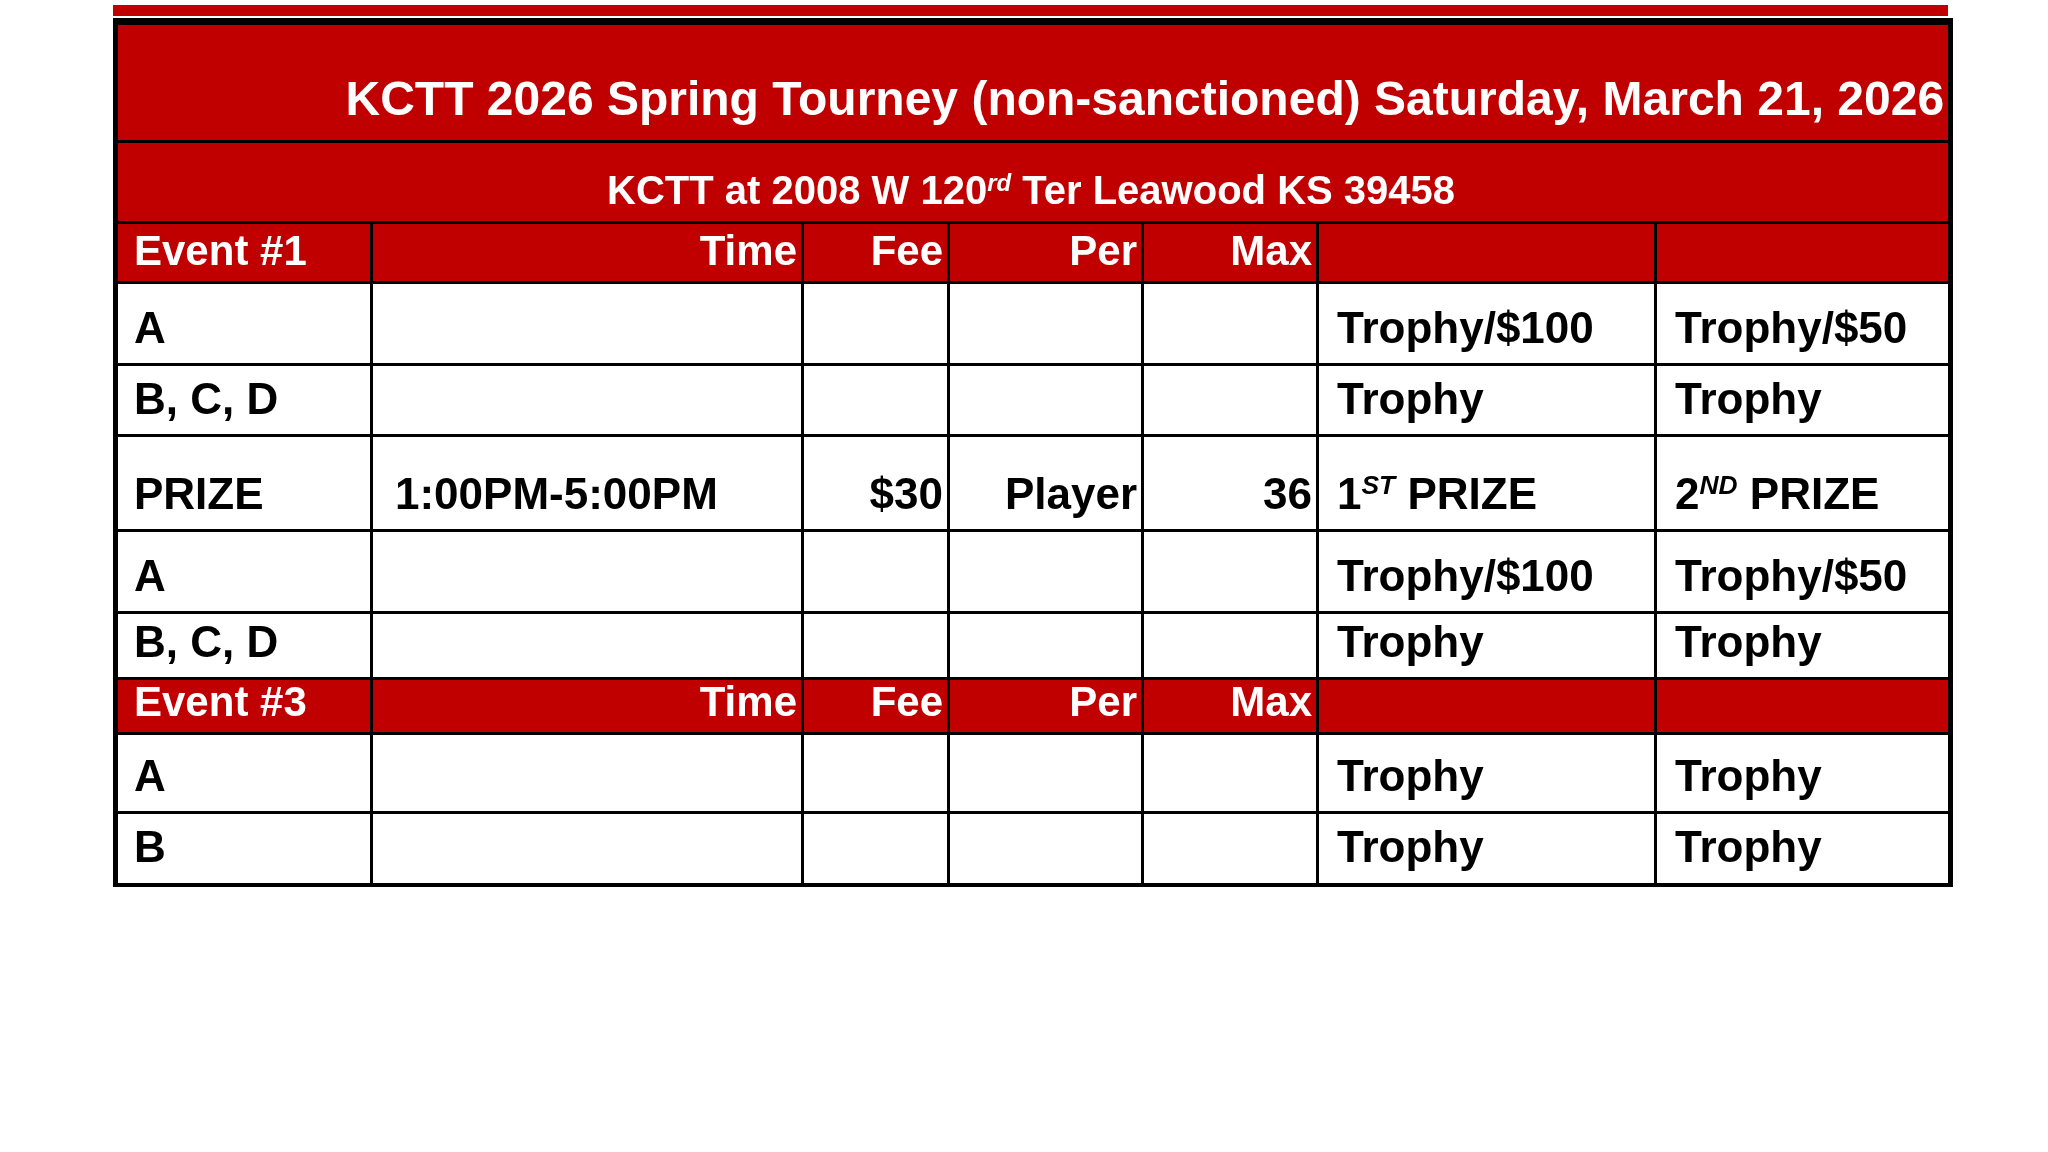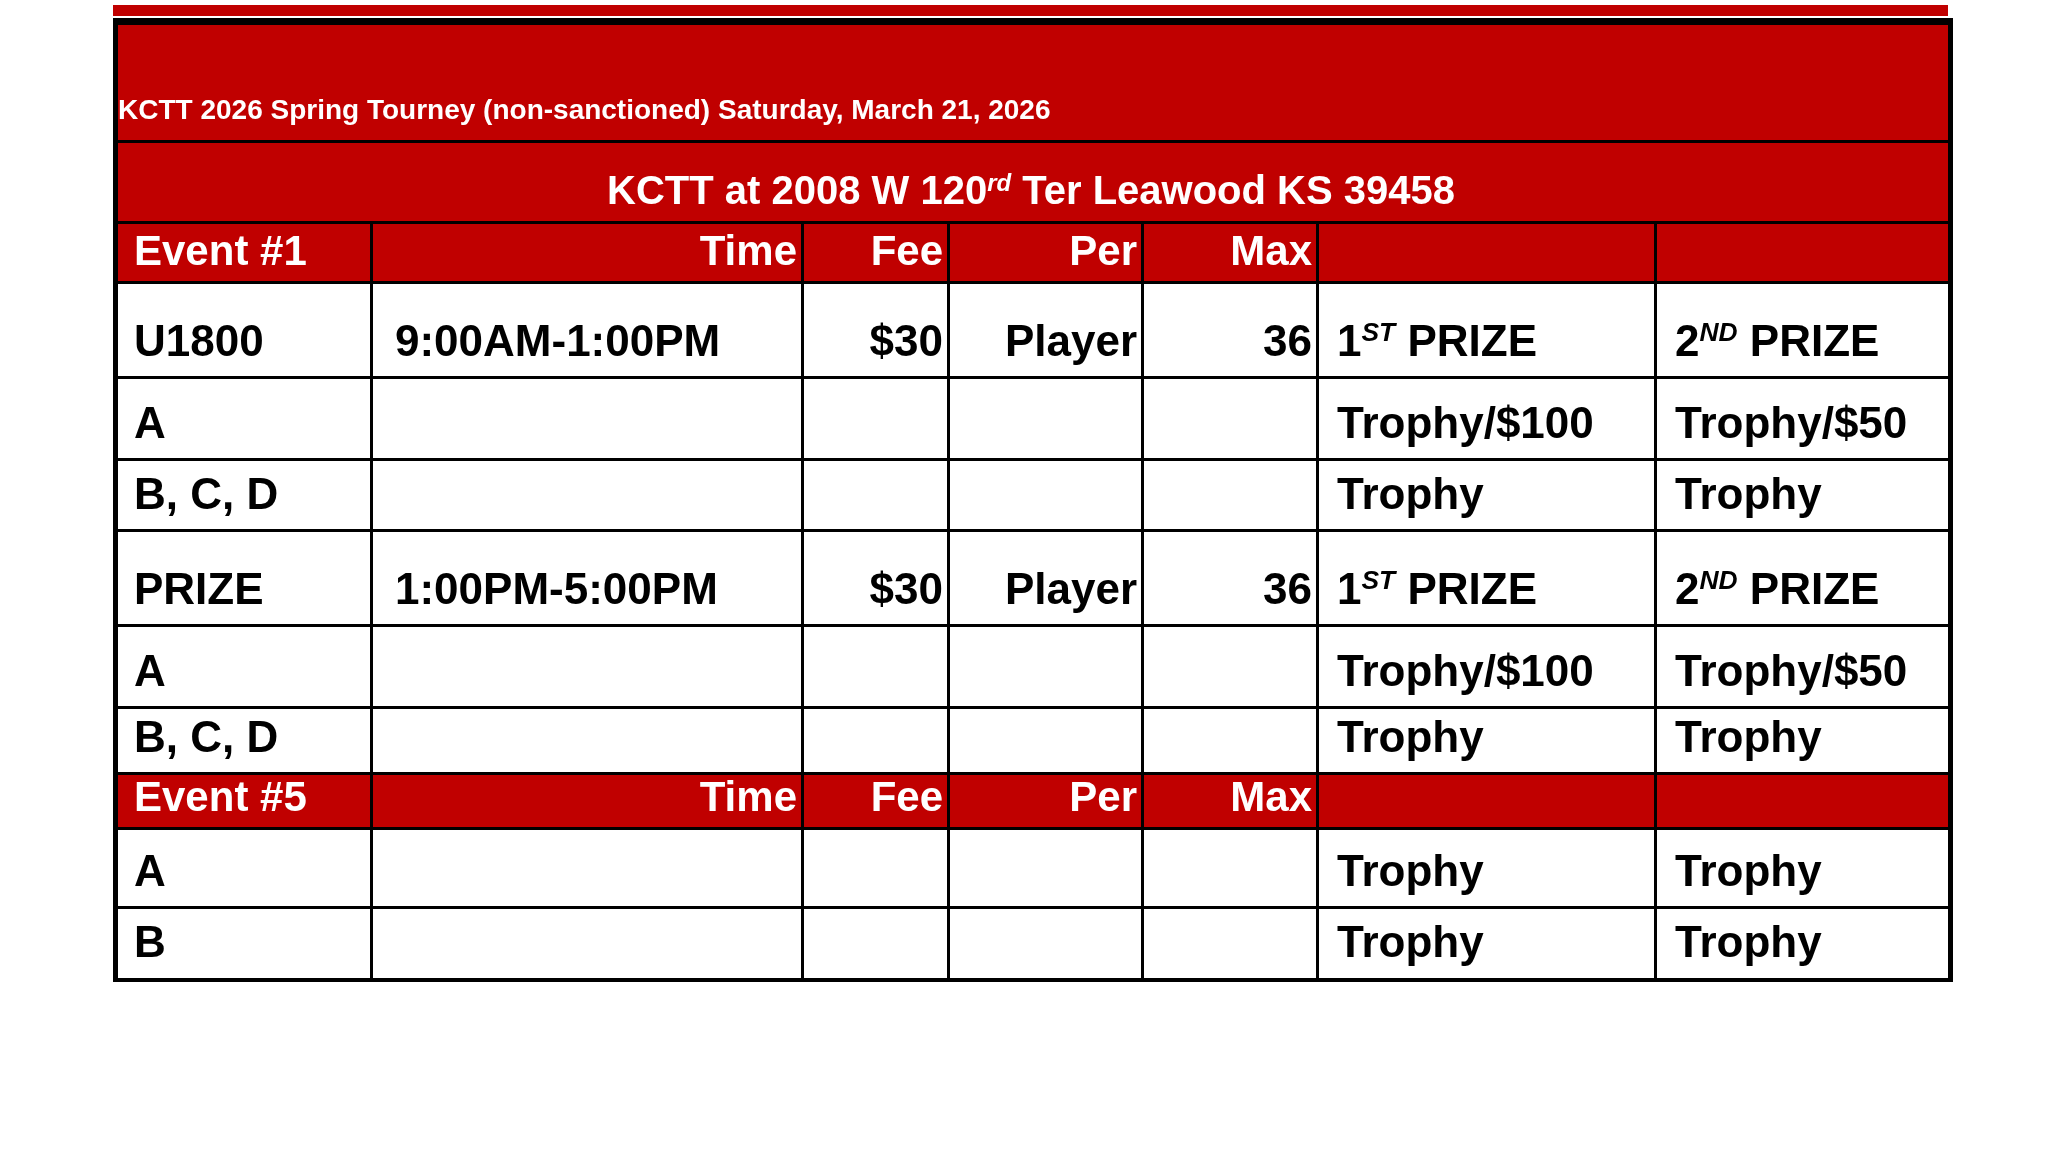--- a/index.html
+++ b/index.html
@@ -25,21 +25,21 @@
     border:3px solid #000;
     vertical-align:bottom;
     padding:0 4px 12px 0;
     line-height:1.05;
     overflow:hidden;
     white-space:nowrap;
     color:#000;
     font-size:44px;
   }
   tr.band td{background:#C00000;color:#ffffff;}
-  .title-cell{text-align:left;font-size:28px;padding-bottom:16px;}
+  .title-cell{text-align:right;font-size:48px;padding-bottom:16px;}
   .addr-cell{text-align:center;font-size:40px;padding-bottom:10px;}
   tr.head td{font-size:42px;padding-bottom:8px;}
   .c0{padding-left:16px;text-align:left;margin-top:35px;}
   .ctr{text-align:right;}
   .lpad{padding-left:22px;text-align:left;}
   .ppad{padding-left:18px;text-align:left;}
   sup{font-size:60%;vertical-align:baseline;position:relative;top:-0.55em;font-style:italic;}
   
   .r-title{height:120px}.r-addr{height:81px}
   .r-head1{height:60px}.r-m1{height:95px}.r-s1a{height:82px}.r-s1b{height:71px}
@@ -72,29 +72,20 @@
     </tr>
 
     <tr class="band head r-head1">
       <td class="c0">Event #1</td>
       <td class="ctr">Time</td>
       <td class="ctr">Fee</td>
       <td class="ctr">Per</td>
       <td class="ctr">Max</td>
       <td></td>
       <td></td>
-    </tr>
-    <tr class="r-m1">
-      <td class="c0">U1800</td>
-      <td class="lpad">9:00AM-1:00PM</td>
-      <td class="ctr">$30</td>
-      <td class="ctr">Player</td>
-      <td class="ctr">36</td>
-      <td class="ppad"><span>1</span><sup>ST</sup><span> PRIZE</span></td>
-      <td class="ppad"><span>2</span><sup>ND</sup><span> PRIZE</span></td>
     </tr>
     <tr class="r-s1a">
       <td class="c0">A</td>
       <td></td>
       <td></td>
       <td></td>
       <td></td>
       <td class="ppad">Trophy/$100</td>
       <td class="ppad">Trophy/$50</td>
     </tr>
@@ -130,21 +121,21 @@
       <td class="c0">B, C, D</td>
       <td></td>
       <td></td>
       <td></td>
       <td></td>
       <td class="ppad">Trophy</td>
       <td class="ppad">Trophy</td>
     </tr>
 
     <tr class="band head r-head3">
-      <td class="c0">Event #5</td>
+      <td class="c0">Event #3</td>
       <td class="ctr">Time</td>
       <td class="ctr">Fee</td>
       <td class="ctr">Per</td>
       <td class="ctr">Max</td>
       <td></td>
       <td></td>
     </tr>
     <tr class="r-s3a">
       <td class="c0">A</td>
       <td></td>

